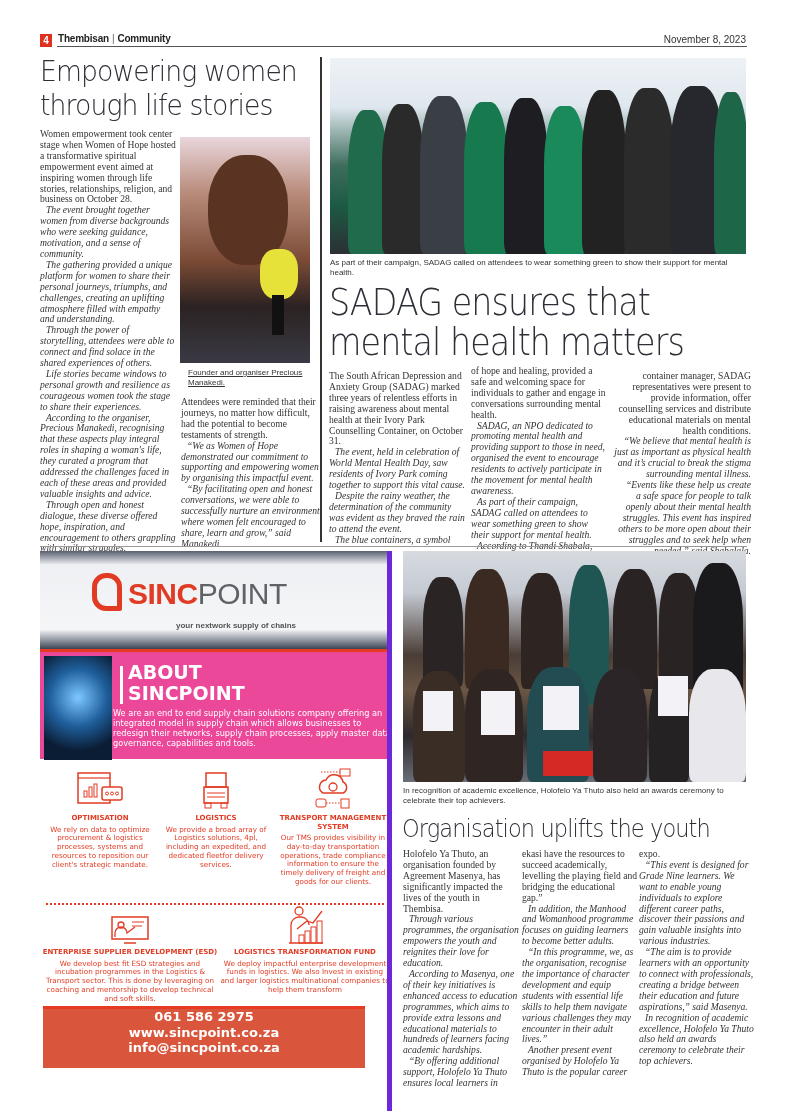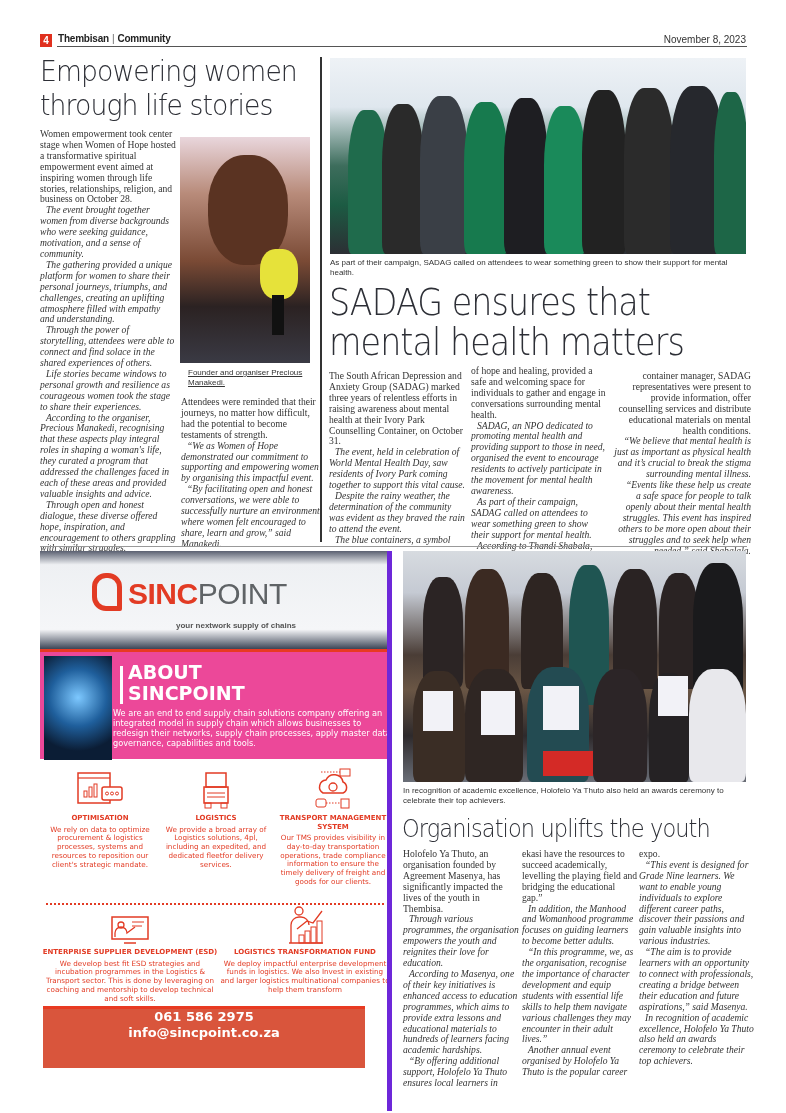--- a/index.html
+++ b/index.html
@@ -225,20 +225,21 @@
         <path d="M12 26 L22 18 L28 20 L37 8" fill="none" stroke="#e23b24" stroke-width="1.3"></path>
         <line x1="4" y1="40" x2="38" y2="40" stroke="#e23b24" stroke-width="1.5"></line>
       </svg>
       <div class="svc-title">LOGISTICS TRANSFORMATION FUND</div>
       <div class="svc-text">We deploy impactful enterprise development funds in logistics. We also Invest in existing and larger logistics multinational companies to help them transform</div>
     </div>
   </div>
 
   <div class="ad-footer">
     <div>061 586 2975</div>
+    <div>www.sincpoint.co.za</div>
     <div>info@sincpoint.co.za</div>
   </div>
 </div>
 
 <div class="abs photo photo-awards">
   <div class="figure" style="left:20px; top:26px; width:40px; height:110px; background:#2b2424;"></div>
   <div class="figure" style="left:62px; top:18px; width:44px; height:120px; background:#3b2a22;"></div>
   <div class="figure" style="left:118px; top:22px; width:42px; height:116px; background:#2e2522;"></div>
   <div class="figure" style="left:166px; top:14px; width:40px; height:140px; background:#1f5552;"></div>
   <div class="figure" style="left:210px; top:18px; width:44px; height:120px; background:#2a2323;"></div>
@@ -263,20 +264,20 @@
 <div class="abs body-col" style="left:403px; top:849px; width:116px;">
   <p>Holofelo Ya Thuto, an organisation founded by Agreement Masenya, has significantly impacted the lives of the youth in Thembisa.</p>
   <p>Through various programmes, the organisation empowers the youth and reignites their love for education.</p>
   <p>According to Masenya, one of their key initiatives is enhanced access to education programmes, which aims to provide extra lessons and educational materials to hundreds of learners facing academic hardships.</p>
   <p>“By offering additional support, Holofelo Ya Thuto ensures local learners in</p>
 </div>
 <div class="abs body-col" style="left:522px; top:849px; width:116px;">
   <p>ekasi have the resources to succeed academically, levelling the playing field and bridging the educational gap.”</p>
   <p>In addition, the Manhood and Womanhood programme focuses on guiding learners to become better adults.</p>
   <p>“In this programme, we, as the organisation, recognise the importance of character development and equip students with essential life skills to help them navigate various challenges they may encounter in their adult lives.”</p>
-  <p>Another annual event organised by Holofelo Ya Thuto is the popular career</p>
+  <p>Another present event organised by Holofelo Ya Thuto is the popular career</p>
 </div>
 <div class="abs body-col" style="left:639px; top:849px; width:116px;">
   <p>expo.</p>
   <p>“This event is designed for Grade Nine learners. We want to enable young individuals to explore different career paths, discover their passions and gain valuable insights into various industries.</p>
   <p>“The aim is to provide learners with an opportunity to connect with professionals, creating a bridge between their education and future aspirations,” said Masenya.</p>
   <p>In recognition of academic excellence, Holofelo Ya Thuto also held an awards ceremony to celebrate their top achievers.</p>
 </div>
 
 </body></html>

